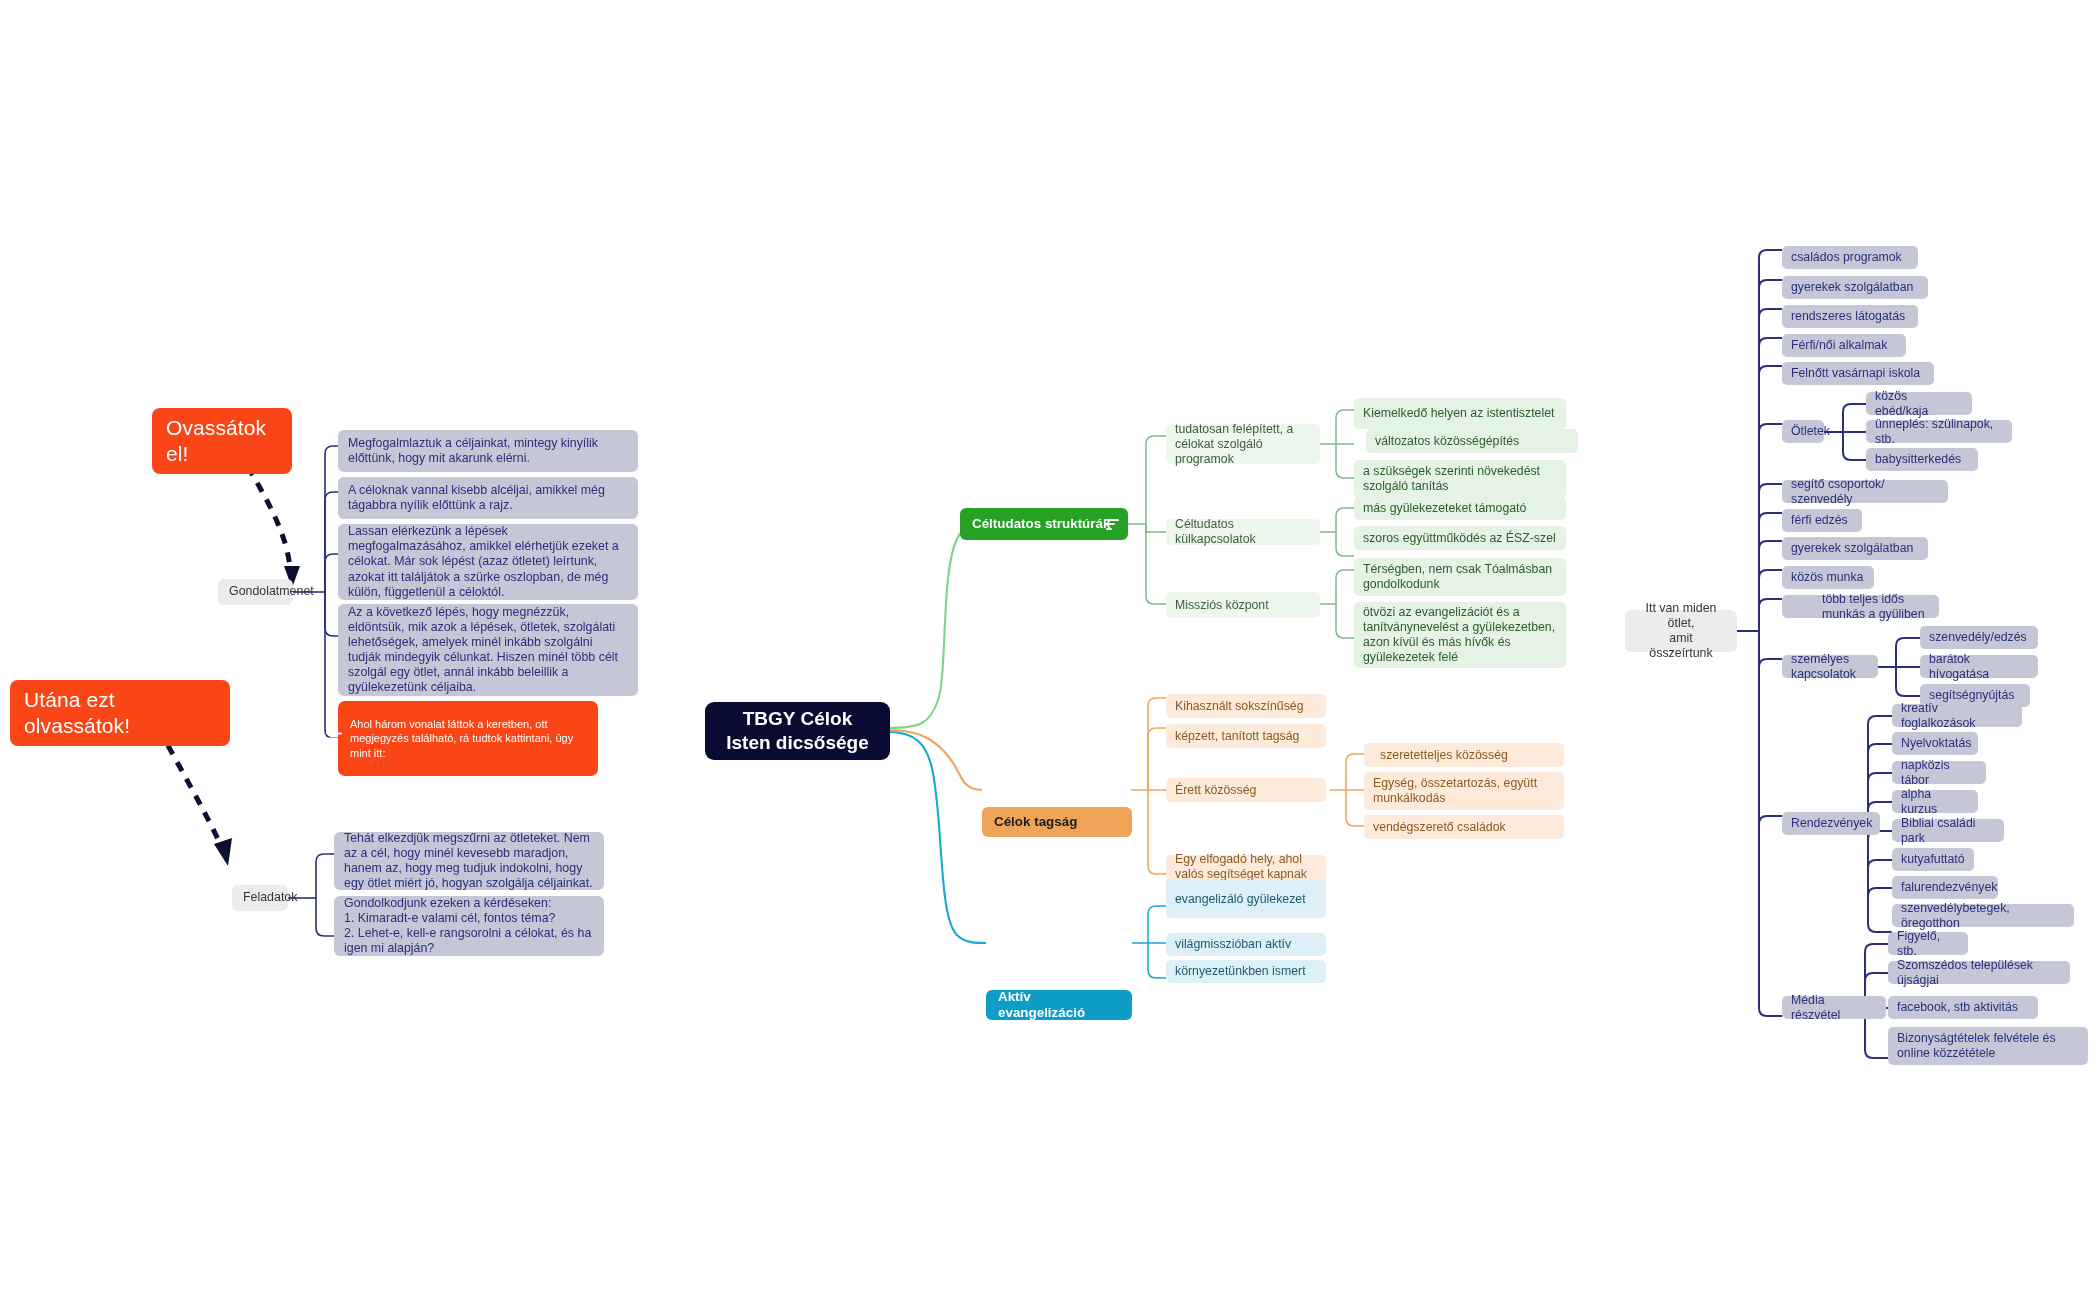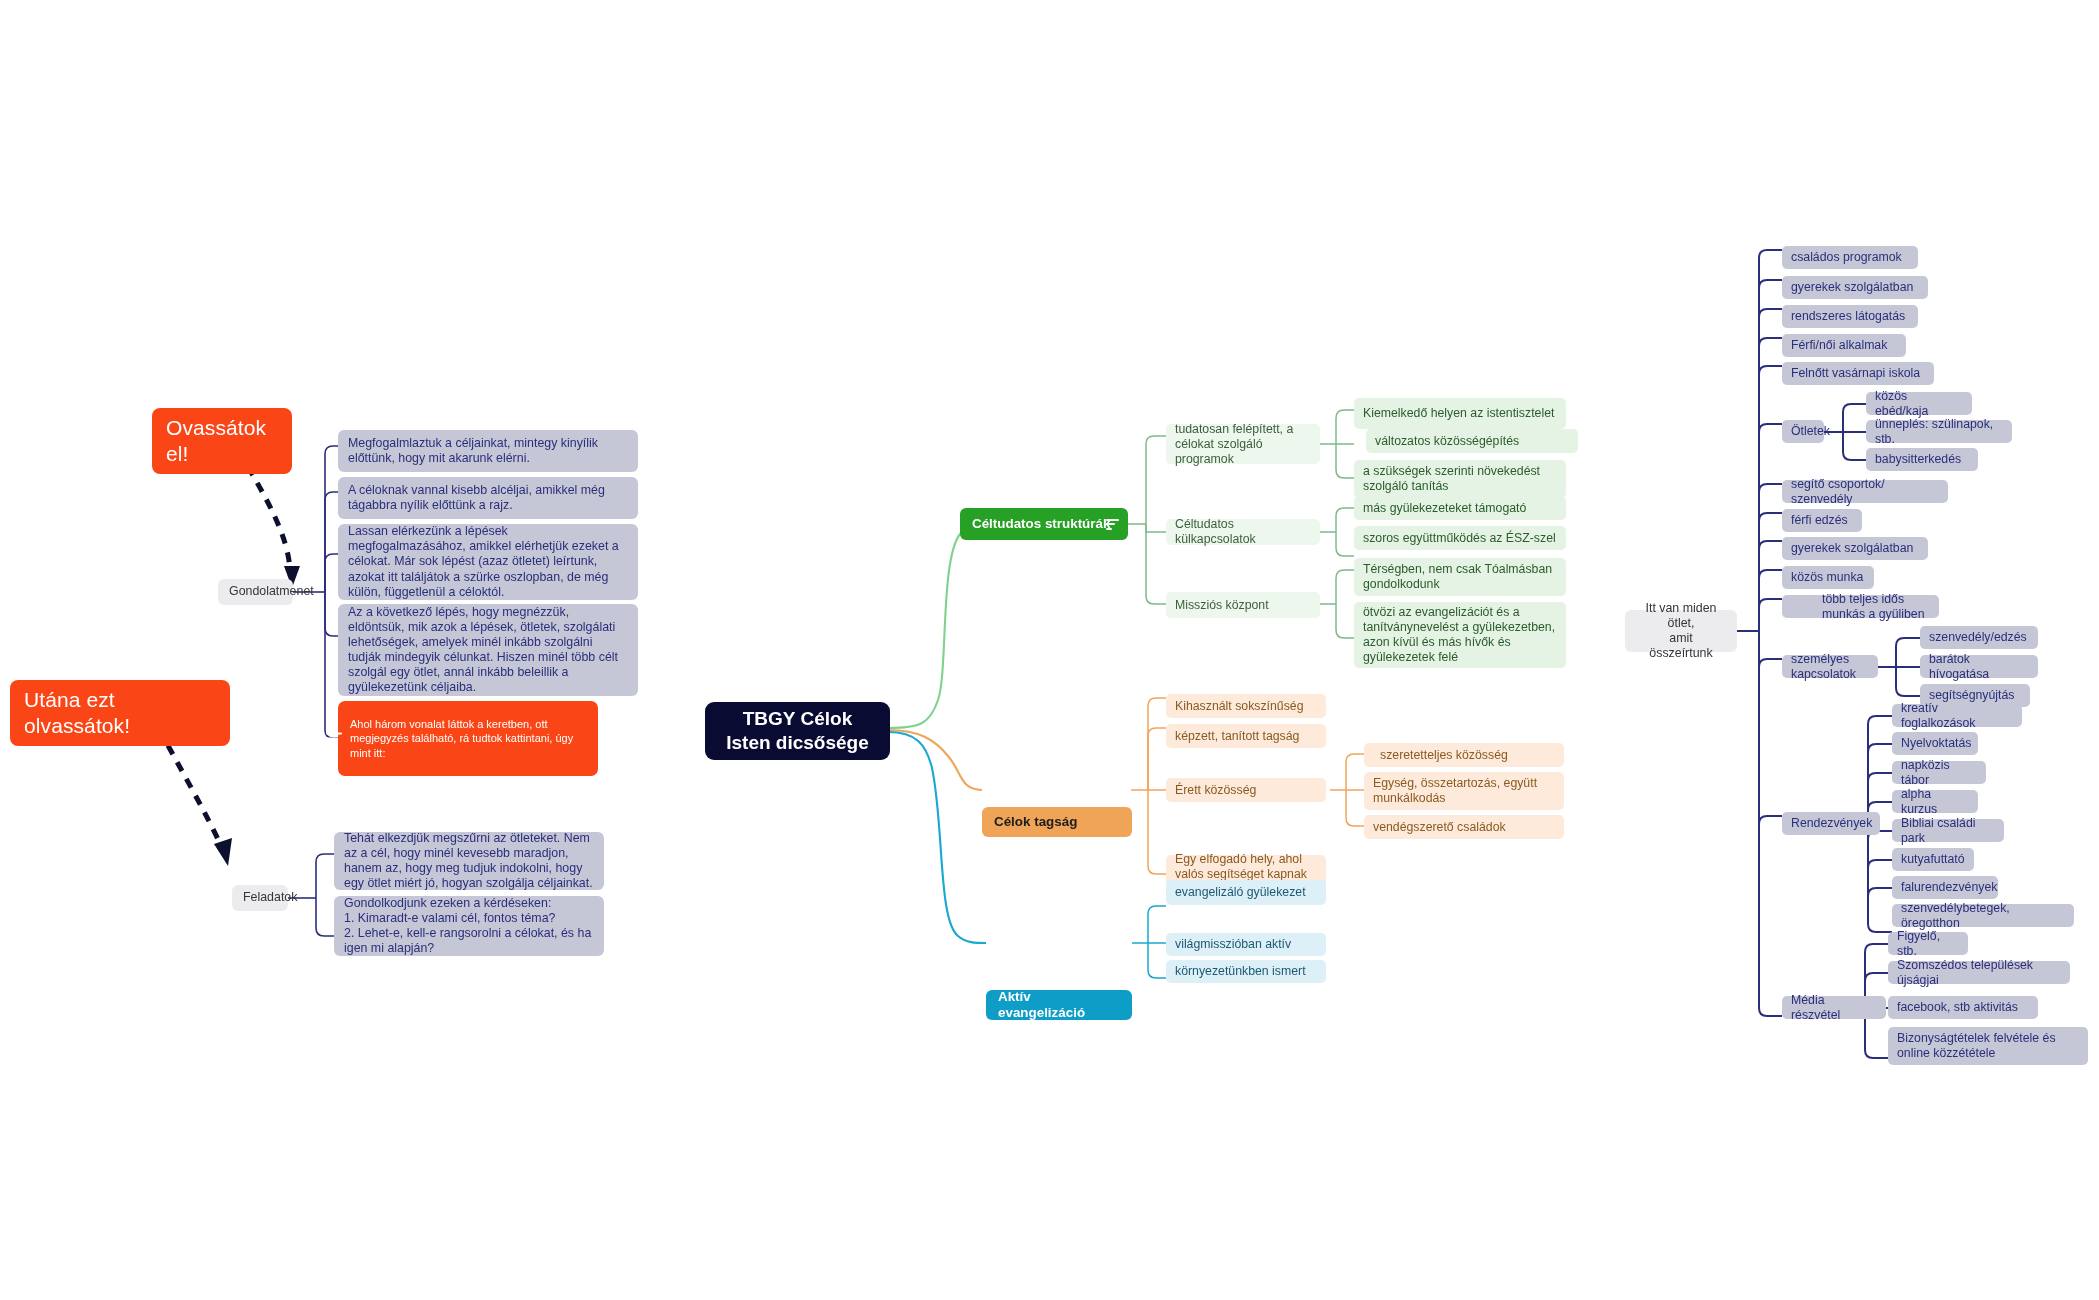--- a/index.html
+++ b/index.html
@@ -354,21 +354,21 @@
     <span>Egység, összetartozás, együtt munkálkodás</span>
   </div>
   <div class="node leaf orange" style="left:1364px; top:815px; width:200px; height:24px;">
     <span>vendégszerető családok</span>
   </div>
 
   <div class="node branch blue" style="left:986px; top:928px; width:146px; height:30px;">
     <span>Aktív evangelizáció</span>
   </div>
 
-  <div class="node leaf blue" style="left:1166px; top:880px; width:160px; height:25px;">
+  <div class="node leaf blue" style="left:1166px; top:880px; width:160px; height:38px;">
     <span>evangelizáló gyülekezet</span>
   </div>
   <div class="node leaf blue" style="left:1166px; top:933px; width:160px; height:23px;">
     <span>világmisszióban aktív</span>
   </div>
   <div class="node leaf blue" style="left:1166px; top:960px; width:160px; height:23px;">
     <span>környezetünkben ismert</span>
   </div>
 
   <div class="node greylite" style="left:1625px; top:610px; width:112px; height:42px; text-align:center;">

